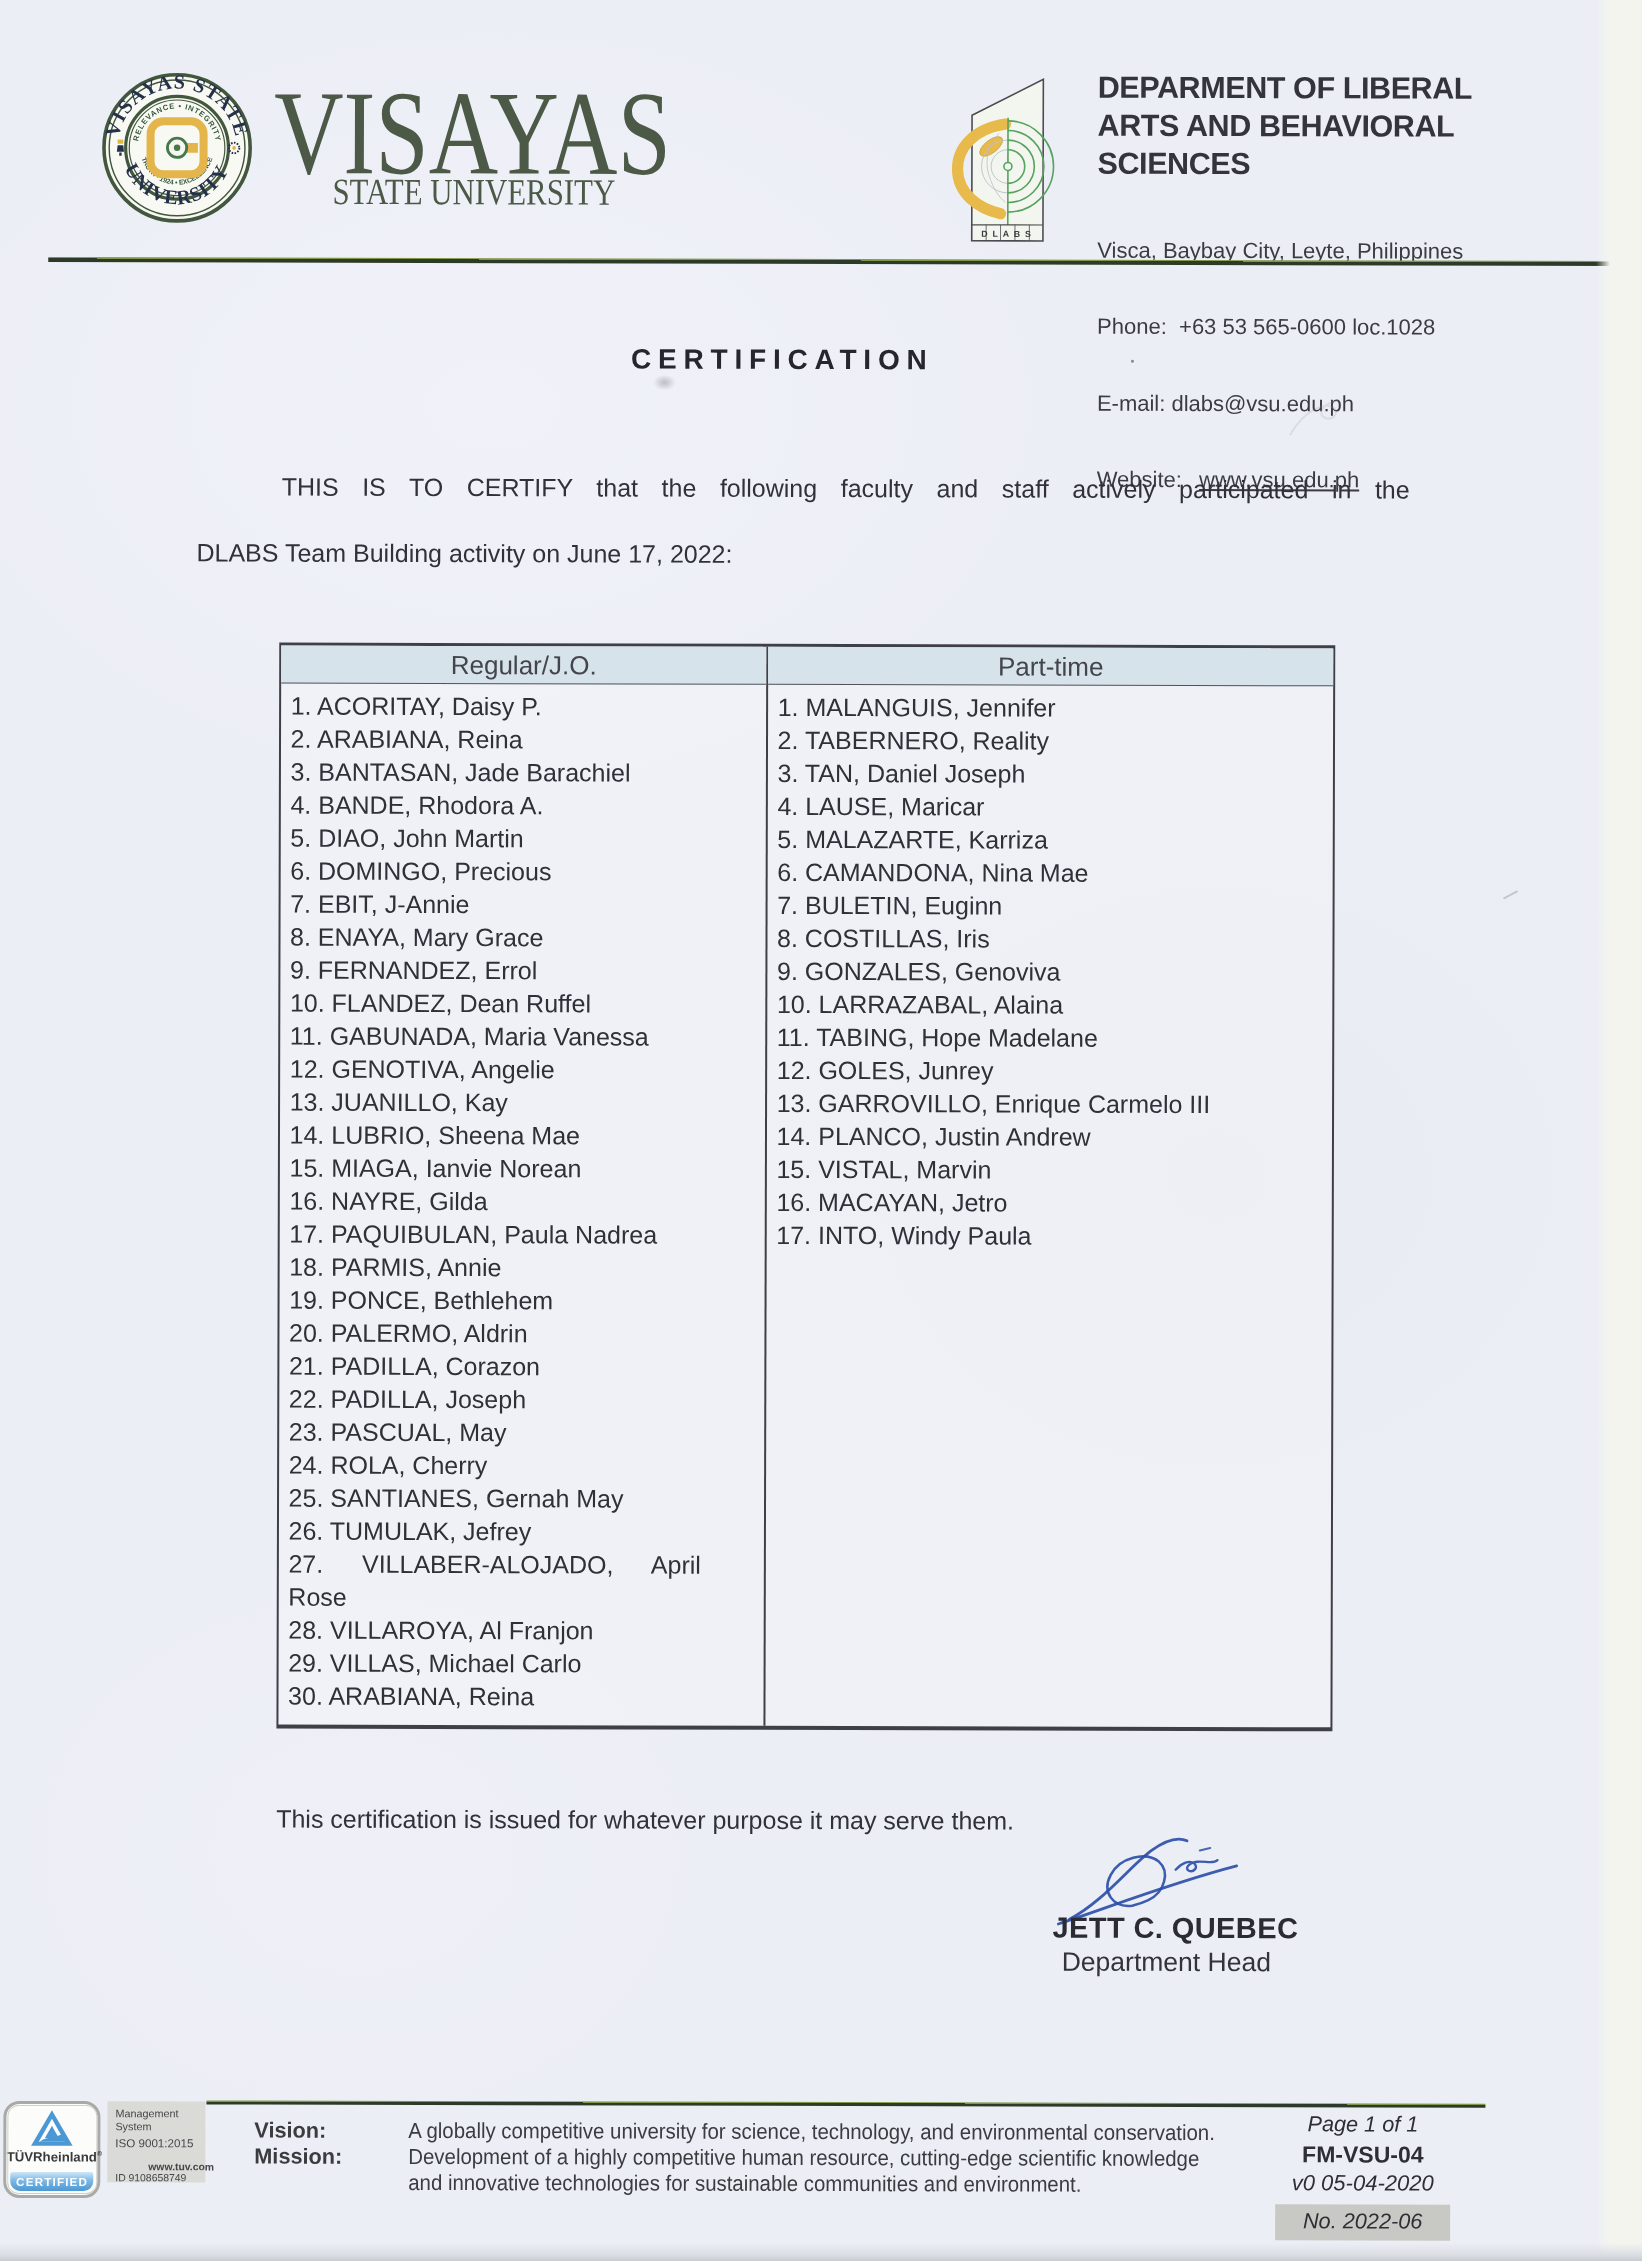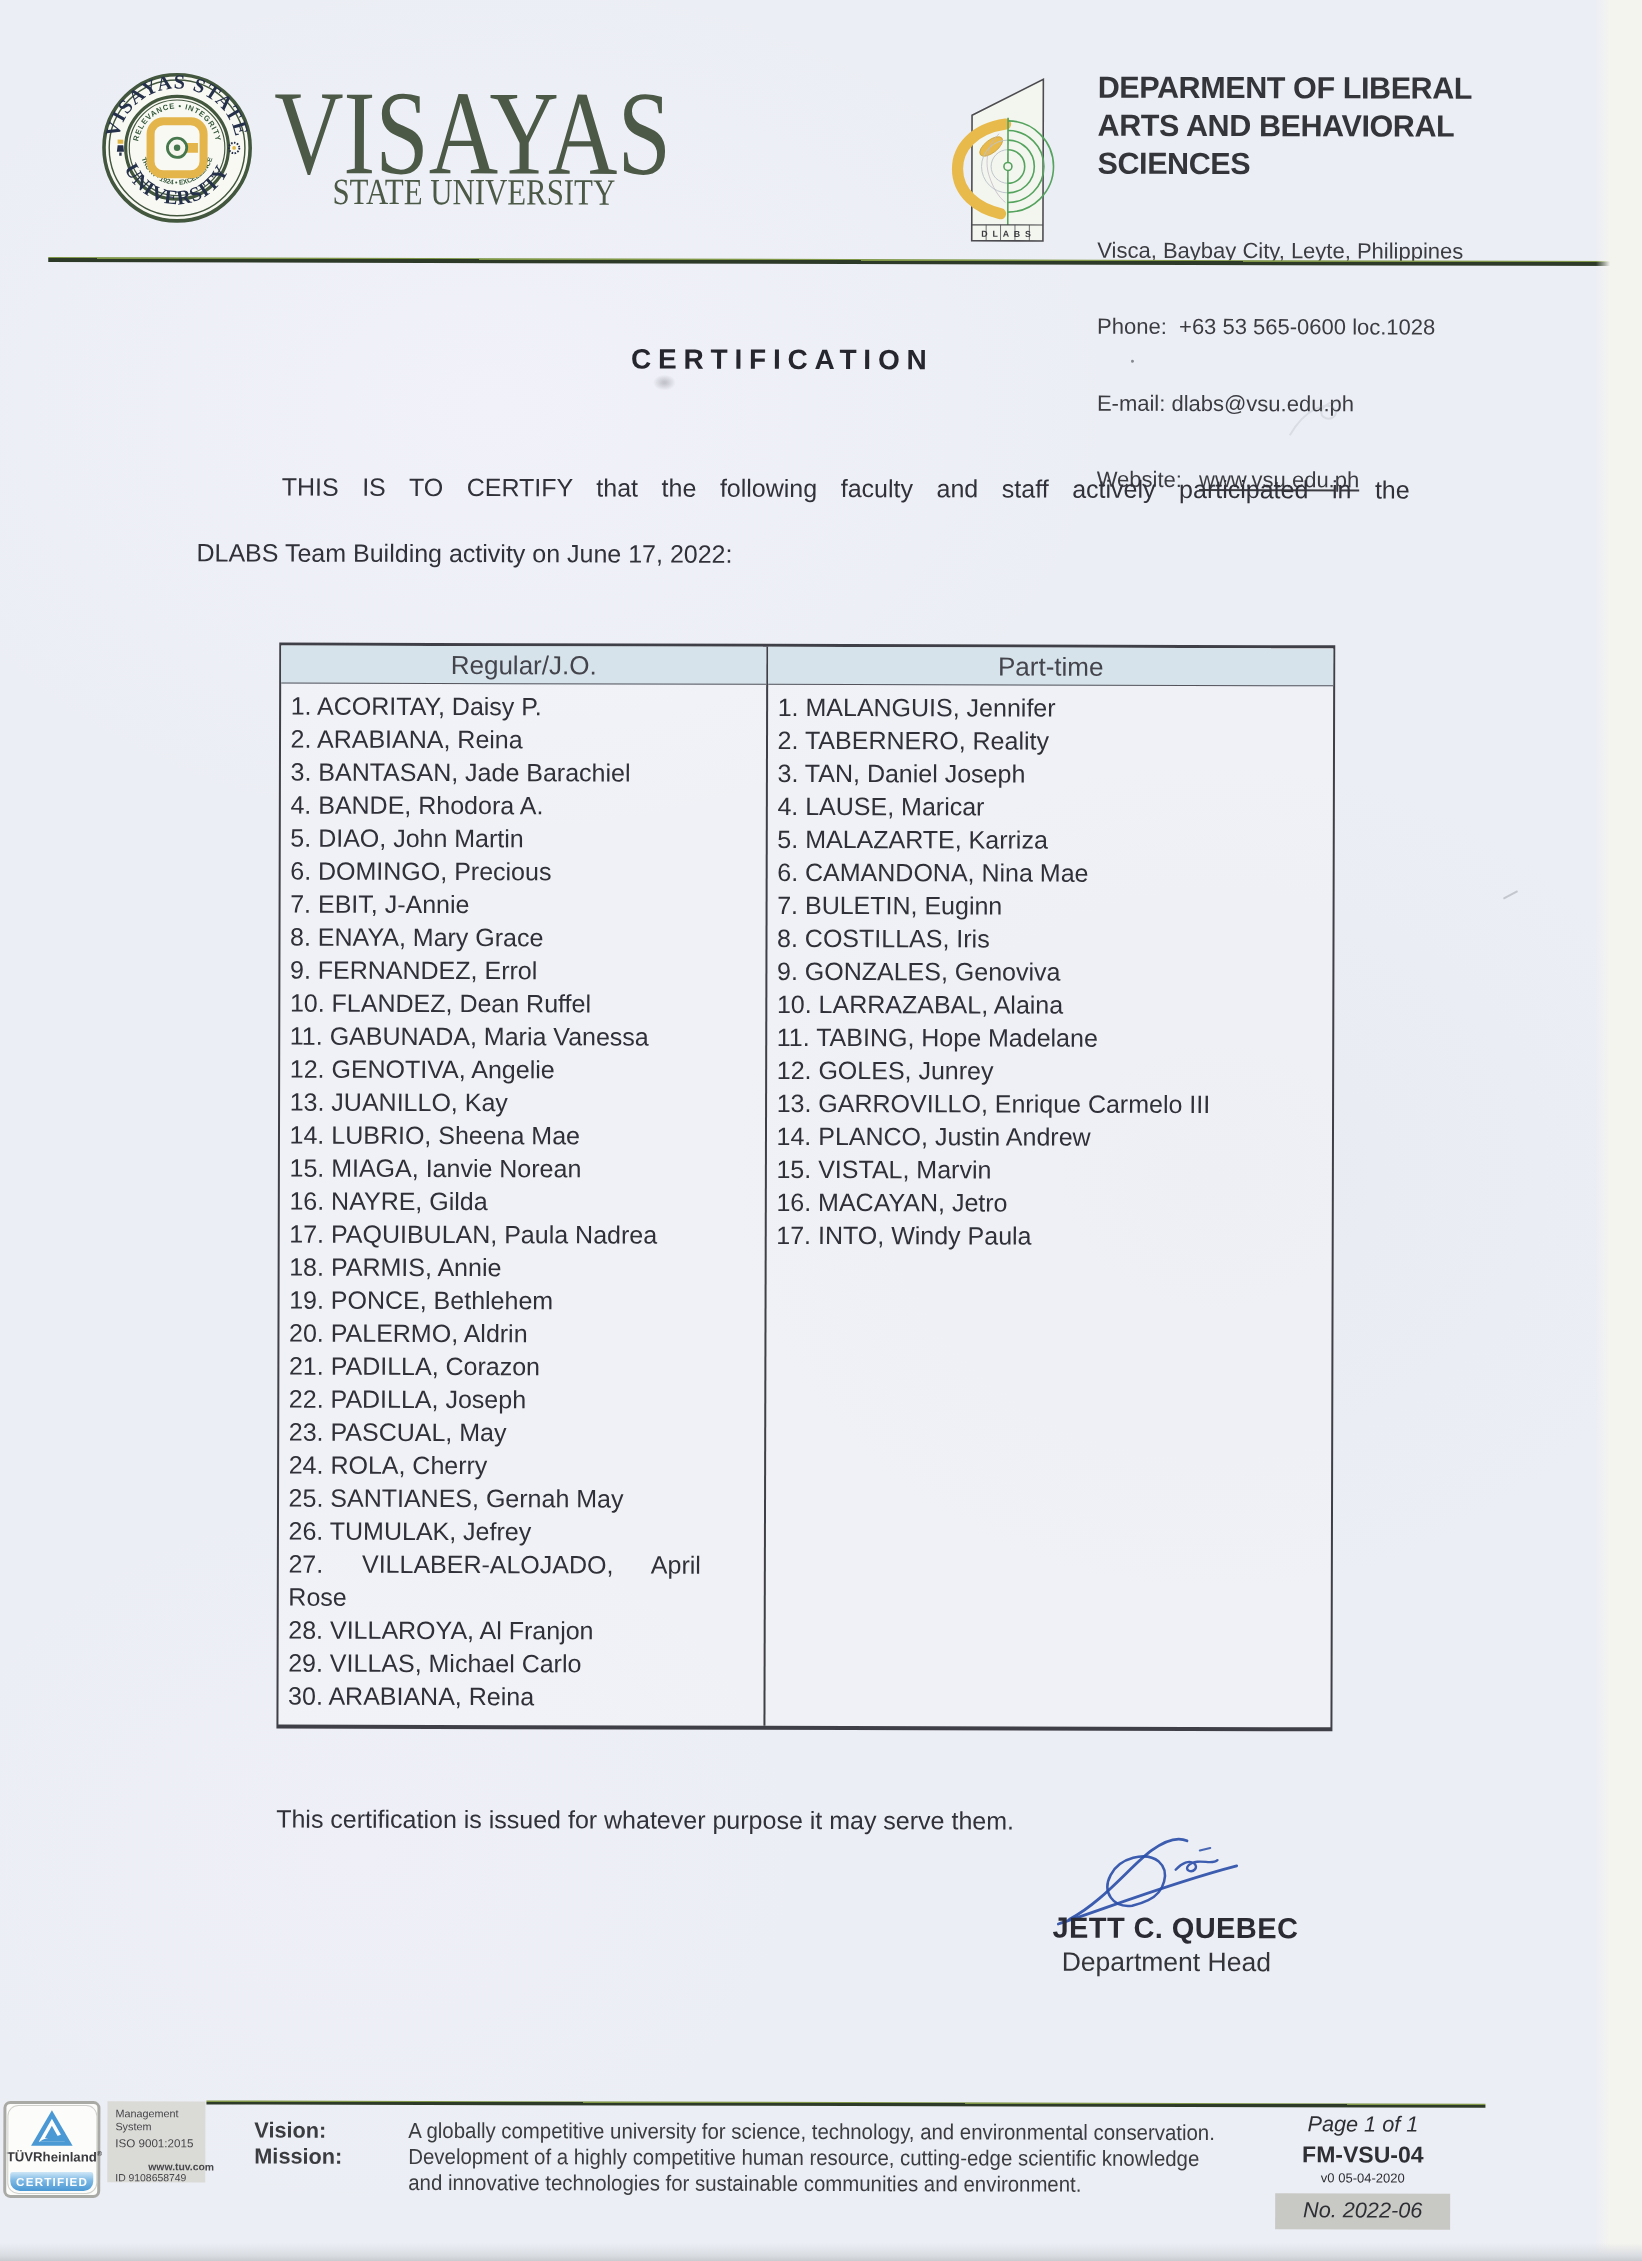--- a/index.html
+++ b/index.html
@@ -76,21 +76,21 @@
   
   .closing{ position:absolute; left:195px; top:1806px; width:1139px; font-size:25px; color:#303139; text-indent:83px; }
   .sig-svg{ position:absolute; left:1057px; top:1827px; width:193px; height:106px; overflow:visible; }
   .sig-svg path{ stroke:var(--signature-blue); fill:none; }
   .sig-name{ position:absolute; left:1049px; top:1911px; width:257px; text-align:center;
     font-size:29px; font-weight:bold; color:#2b2b33; letter-spacing:0.4px; }
   .sig-role{ position:absolute; left:1040px; top:1946px; width:257px; text-align:center; font-size:26.5px; color:#333439; }
 
   
   .tuv-badge{ position:absolute; left:6.4px; top:2103px; width:97px; height:97px;
-    border:3.2px solid #a9a9a5; border-radius:7px; background:#fcfcfa; text-align:center; }
+    border:3.2px solid #a9a9a5; border-radius:16px; background:#fcfcfa; text-align:center; }
   .tuv-badge::after{ content:""; position:absolute; inset:0.8px; border:0.8px solid #cfcfcb; border-radius:11.2px; pointer-events:none; }
   .tuv-badge svg{ margin-top:4px; }
   .tuv-brand{ font-size:13.2px; font-weight:bold; color:#3a3a3e; margin-top:-1.6px; }
   .tuv-brand sup{ font-size:7.2px; }
   .tuv-band{ position:absolute; left:4px; right:4px; bottom:4px; height:19px; border-radius:2.4px 2.4px 9.6px 9.6px;
     background:linear-gradient(180deg,#cfe7f7 0%, #7db8e4 45%, var(--tuv-blue) 100%);
     color:#fdfeff; font-size:11.6px; font-weight:bold; letter-spacing:1.2px; line-height:19px; }
   .tuv-panel{ position:absolute; left:110px; top:2103px; width:98px; height:81px; background:#dadad6;
     color:#46464a; padding:6.4px 0 0 8px; }
   .tuv-panel .p1{ font-size:10.8px; line-height:13px; }
@@ -99,21 +99,21 @@
   .tuv-panel .p4{ font-size:10.4px; }
 
   .vm{ position:absolute; left:257px; top:2119px; width:1139px; font-size:21.7px; color:#3b3c40; }
   .vm .row{ display:flex; }
   .vm .lbl{ width:154px; font-weight:bold; line-height:26px; }
   .vm .txt{ line-height:26px; white-space:nowrap; transform:scaleX(0.94); transform-origin:0 0; }
 
   .doc-meta{ position:absolute; left:1278px; top:2110px; width:175px; text-align:center; color:#2e2f35; }
   .doc-meta .pg{ font-style:italic; font-size:21.7px; }
   .doc-meta .code{ font-weight:bold; font-size:23px; margin-top:4px; }
-  .doc-meta .ver{ font-size:13px; margin-top:2.4px; }
+  .doc-meta .ver{ font-style:italic; font-size:22px; margin-top:2.4px; }
   .doc-meta .no{ font-style:italic; font-size:21.7px; margin-top:7.2px; background:var(--highlight-bg);
     padding:4.8px 8px 5.6px 8px; display:block; }
 
   
   .smudge-blob{ position:absolute; left:651px; top:375px; width:22.5px; height:16px; border-radius:50%;
     background:radial-gradient(#8e9096 10%, rgba(142,144,150,0) 70%); opacity:.45; }
   .smudge-curl{ position:absolute; left:1280px; top:390px; opacity:.5; }
   .speck{ position:absolute; left:1129px; top:359px; width:3.2px; height:3.2px; border-radius:50%; background:#85878d; }
   .dash{ position:absolute; left:1502px; top:892px; width:16px; height:2.4px; background:#a9adb3;
     transform:rotate(-28deg); opacity:.6; }

